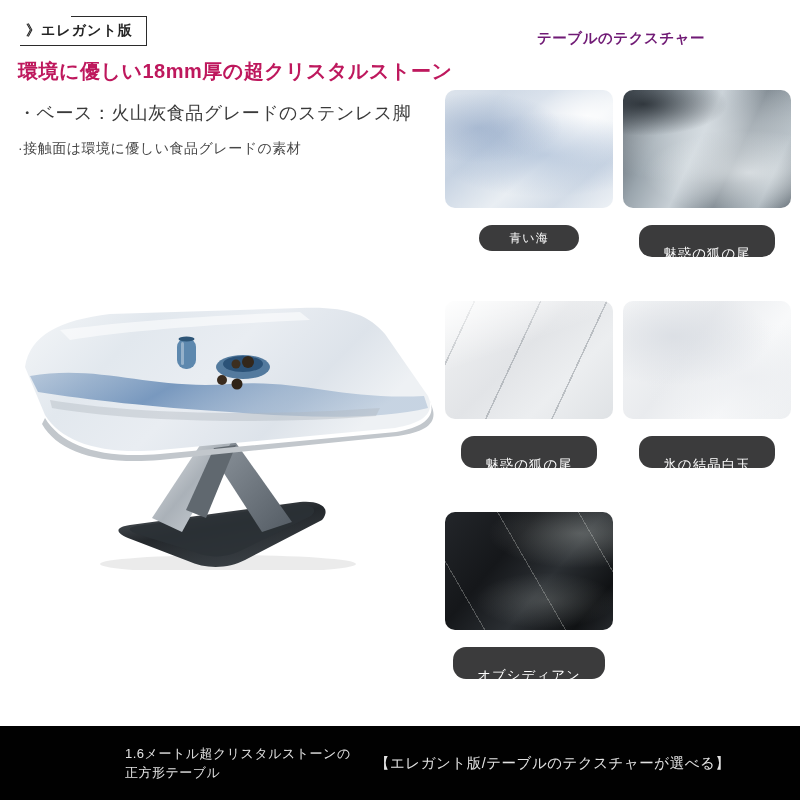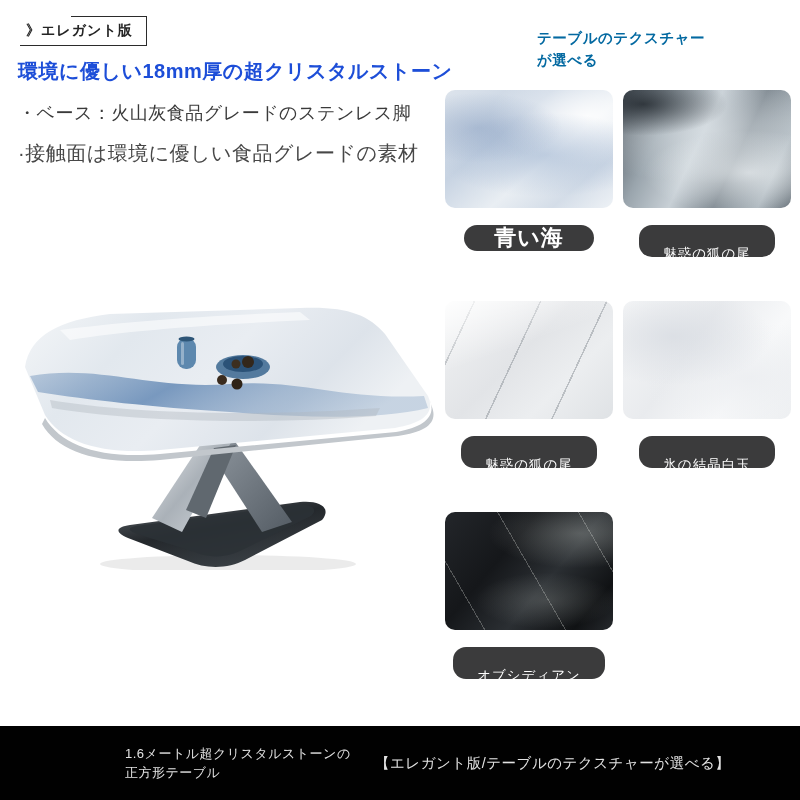--- a/index.html
+++ b/index.html
@@ -21,56 +21,56 @@
   }
   .badge-border { content:''; position:absolute; inset:0;
     border:1.5px solid #2b2b2b; border-left:none; }
   .badge-border-mask { position:absolute; left:-2px; top:-3px;
     width:42%; height:6px; background:#fff; }
   .badge-text { position:relative; z-index:2; }
 
   
   .headline {
     position:absolute; left:18px; top:58px;
-    font-size:20px; font-weight:700; color:#1d4ed8;
+    font-size:20px; font-weight:700; color:#be185d;
     letter-spacing:0.5px; white-space:nowrap;
   }
   .bullet1 {
     position:absolute; left:18px; top:101px;
     font-size:18px; font-weight:400; color:#3a3a3a;
     letter-spacing:0.5px; white-space:nowrap;
   }
   .bullet2 {
     position:absolute; left:18px; top:140px;
-    font-size:20px; font-weight:500; color:#474747;
+    font-size:14px; font-weight:500; color:#474747;
     letter-spacing:0.5px; white-space:nowrap;
   }
 
   
   .tex-heading {
     position:absolute; left:537px; top:27px;
-    font-size:14.5px; font-weight:600; color:#0369a1;
+    font-size:14.5px; font-weight:600; color:#701a75;
     line-height:1.55; letter-spacing:0.5px;
   }
   .tex-grid {
     position:absolute; left:445px; top:90px; width:346px;
     display:grid; grid-template-columns:168px 168px;
     column-gap:10px; row-gap:44px;
   }
   .tex-cell { display:flex; flex-direction:column; align-items:center; }
   .swatch {
     width:168px; height:118px; border-radius:10px;
   }
   .pill {
     margin-top:17px; height:26px; line-height:26px;
     padding:16px 24px; border-radius:13px;
     background:#3b3b3c; color:#fff;
     font-size:13.5px; letter-spacing:1px; white-space:nowrap;
   }
-  .pill.large { font-size:22px; font-weight:700; padding:0 30px; }
+  .pill.large { font-size:12px; font-weight:400; padding:0 30px; }
 
   
   .tex-blue-sea { background:
     radial-gradient(120px 50px at 20% 32%, rgba(128,152,188,.45), transparent 70%),
     radial-gradient(160px 60px at 60% 55%, rgba(148,172,204,.5), transparent 70%),
     radial-gradient(140px 70px at 85% 22%, rgba(255,255,255,.85), transparent 70%),
     linear-gradient(140deg,#dde4ec 0%,#c7d3e2 35%,#e9eef3 60%,#d4dde8 80%,#eef2f6 100%); }
   .tex-fox-tail { background:
     radial-gradient(150px 60px at 75% 70%, rgba(240,244,246,.7), transparent 70%),
     radial-gradient(120px 45px at 12% 12%, rgba(28,34,40,.8), transparent 70%),
@@ -119,21 +119,20 @@
   <span class="badge-border-mask"></span>
   <span class="badge-text">》エレガント版</span>
 </div>
 
 <div class="headline">環境に優しい18mm厚の超クリスタルストーン</div>
 <div class="bullet1">・ベース：火山灰食品グレードのステンレス脚</div>
 <div class="bullet2">·接触面は環境に優しい食品グレードの素材</div>
 
 <div class="tex-heading">
   <div>テーブルのテクスチャー</div>
-  <div>が選べる</div>
 </div>
 
 <div class="tex-grid">
   <div class="tex-cell">
     <div class="swatch tex-blue-sea"></div>
     <div class="pill large">青い海</div>
   </div>
   <div class="tex-cell">
     <div class="swatch tex-fox-tail"></div>
     <div class="pill">魅惑の狐の尾</div>

